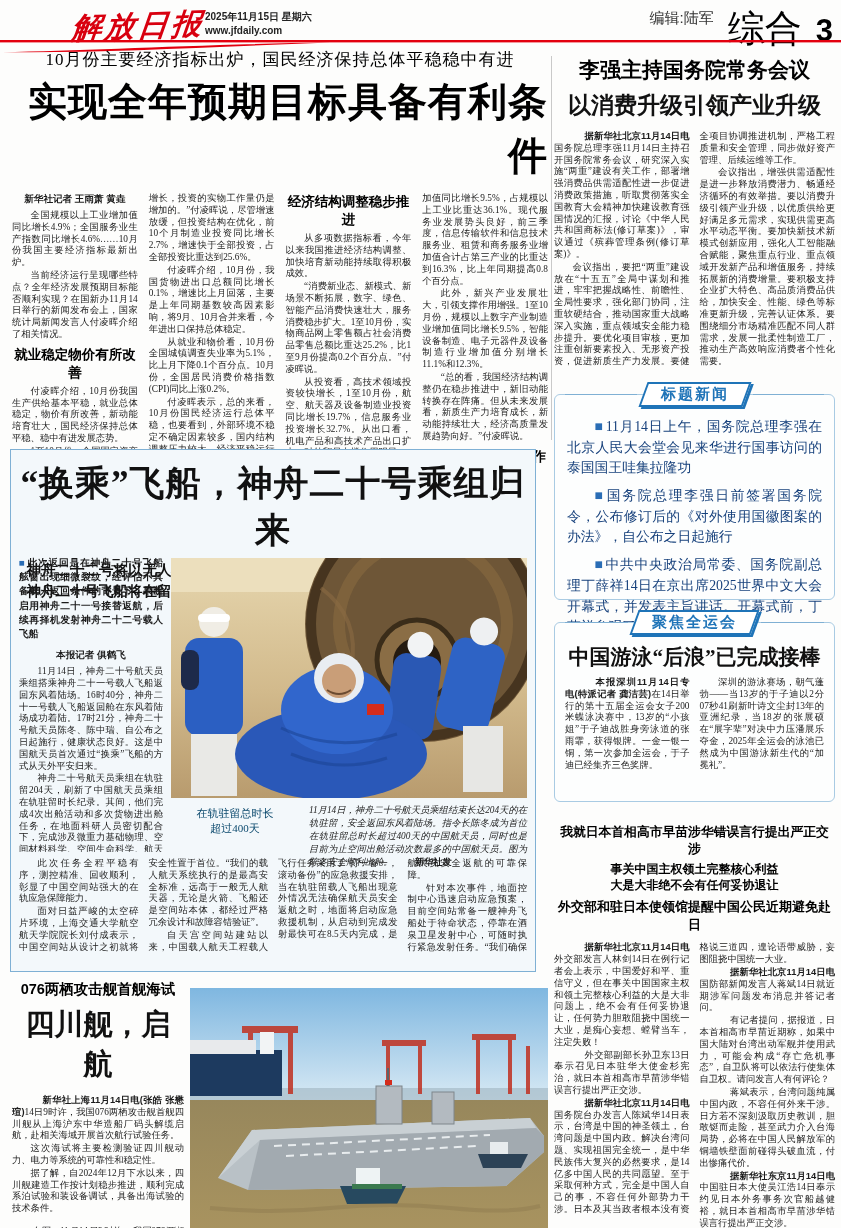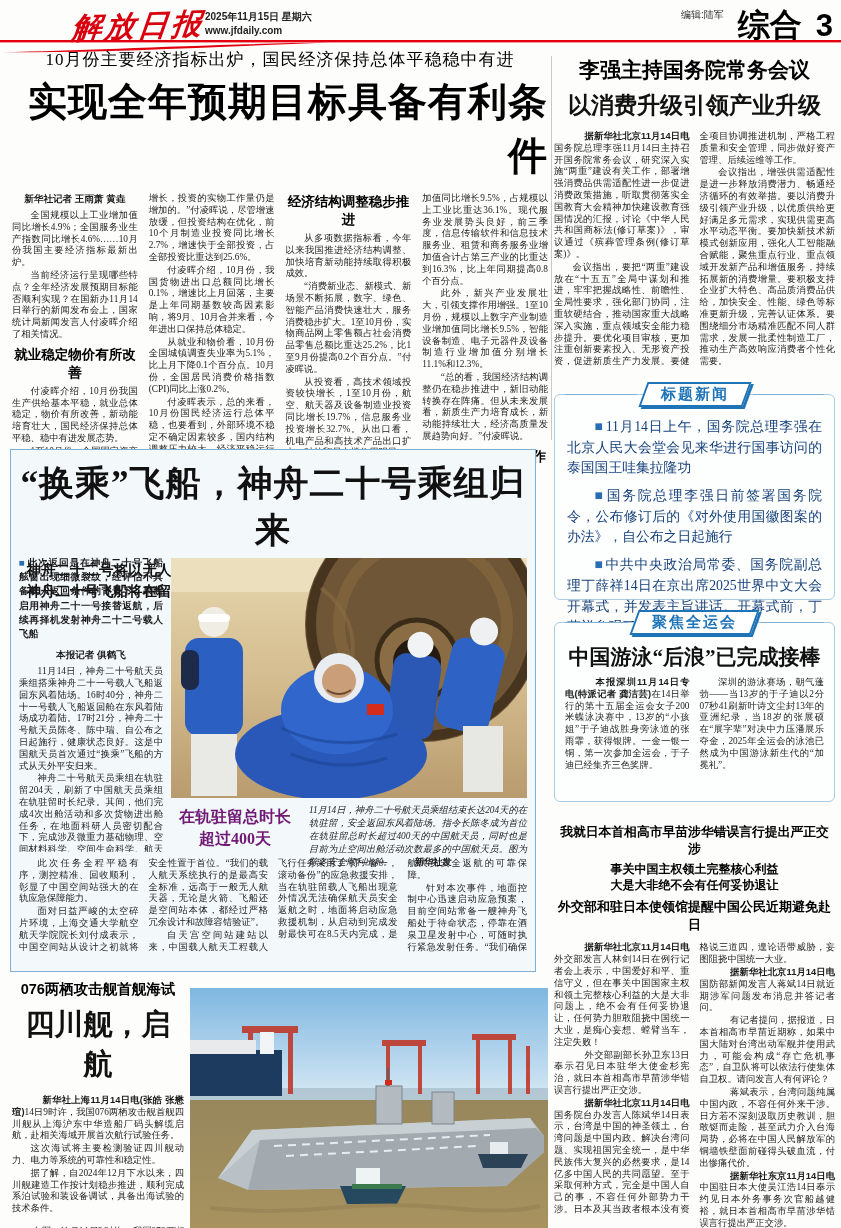--- a/index.html
+++ b/index.html
@@ -5,22 +5,22 @@
   html,body{margin:0;padding:0;background:#e9e9e9;}
   .page{position:relative;width:841px;height:1228px;background:#fdfdfc;margin:0 auto;
         overflow:hidden;font-family:"Liberation Serif","DejaVu Serif",serif;color:#1b1b1b;}
   
   .masthead{position:absolute;top:4px;left:0;width:841px;height:36px;}
   .logo{position:absolute;left:72px;top:2px;font-size:30px;font-weight:bold;font-style:italic;
         color:#d8000f;letter-spacing:3px;transform:skewX(-8deg) rotate(-2deg);}
   .mh-meta{position:absolute;left:205px;top:6px;font-family:"Liberation Sans",sans-serif;
         font-size:10px;font-weight:bold;color:#222;line-height:1.4;}
   .mh-right{position:absolute;right:8px;top:0;text-align:right;}
-  .editor{font-family:"Liberation Sans",sans-serif;font-size:10px;color:#333;vertical-align:18px;margin-right:10px;}
-  .sectionname{font-family:"Liberation Sans",sans-serif;font-size:32px;font-weight:bold;color:#000;text-align:right;}
+  .editor{font-family:"Liberation Sans",sans-serif;font-size:15px;color:#333;vertical-align:18px;margin-right:10px;}
+  .sectionname{font-family:"Liberation Sans",sans-serif;font-size:37px;font-weight:normal;color:#000;text-align:right;}
   .pageno{font-family:"Liberation Sans",sans-serif;font-size:31px;font-weight:bold;color:#000;margin-left:10px;}
   .redrule{position:absolute;top:36px;left:0;}
   
   .para{margin:0 0 1px 0;text-indent:2em;text-align:justify;font-size:9.3px;line-height:1.27;}
   .para b{font-family:"Liberation Sans",sans-serif;font-weight:bold;padding-left:12px;}
   .byline{margin:0 0 4px 0;text-align:center;font-weight:bold;font-size:9.6px;
           font-family:"Liberation Sans",sans-serif;}
   .subhead{margin:5px 0 4px 0;text-align:center;font-family:"Liberation Sans",sans-serif;
            font-size:13.5px;font-weight:bold;color:#000;break-inside:avoid;}
   
@@ -37,21 +37,21 @@
            letter-spacing:1px;color:#111;}
   .feat-deck{text-align:center;font-family:"Liberation Sans",sans-serif;font-weight:bold;
            font-size:14.5px;line-height:1.45;color:#111;}
   .feat-main{position:absolute;left:8px;top:106px;width:508px;height:296px;}
   .feat-left{position:absolute;left:0;top:0;width:144px;height:296px;overflow:hidden;}
   .intro{margin:0 0 8px 0;font-weight:bold;font-size:9.8px;line-height:1.45;text-align:justify;}
   .bullet{color:#2a6db5;margin-right:2px;}
   .feat-photo{position:absolute;left:152px;top:2px;width:356px;height:240px;background:#cbb285;}
   .feat-photo svg{display:block;}
   .feat-captitle{position:absolute;left:152px;top:250px;width:128px;text-align:center;
-           font-weight:bold;font-size:16px;line-height:1.4;color:#701a75;}
+           font-weight:normal;font-size:11px;line-height:1.4;color:#0c4a6e;}
   .feat-caption{position:absolute;left:290px;top:248px;width:218px;font-style:italic;
            font-size:9.3px;line-height:1.4;text-align:justify;}
   .feat-caption b{font-style:normal;margin-left:22px;}
   .feat-bottom{position:absolute;left:8px;top:408px;width:508px;height:106px;overflow:hidden;
            column-count:4;column-gap:10px;}
   
   .sichuan{position:absolute;left:12px;top:980px;width:536px;height:248px;}
   .sc-text{position:absolute;left:0;top:0;width:172px;height:248px;overflow:hidden;}
   .sc-kicker{text-align:center;font-family:"Liberation Sans",sans-serif;font-weight:bold;
            font-size:14.5px;color:#000;}

